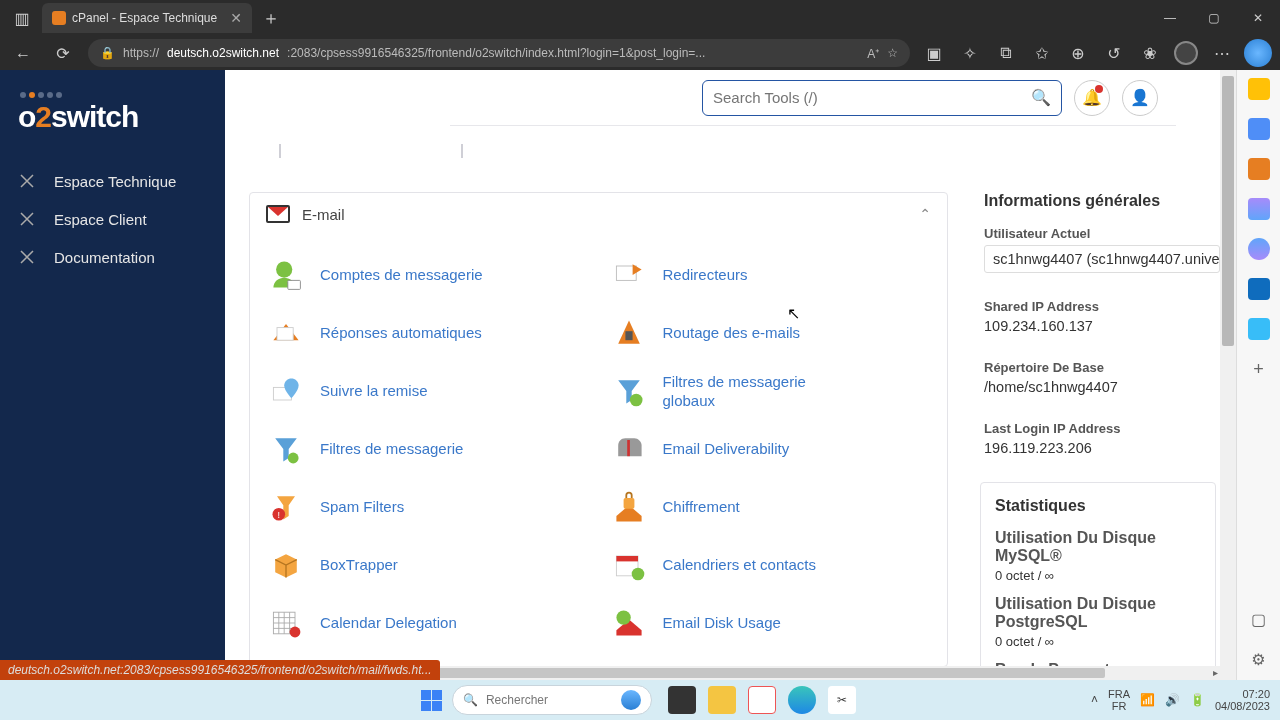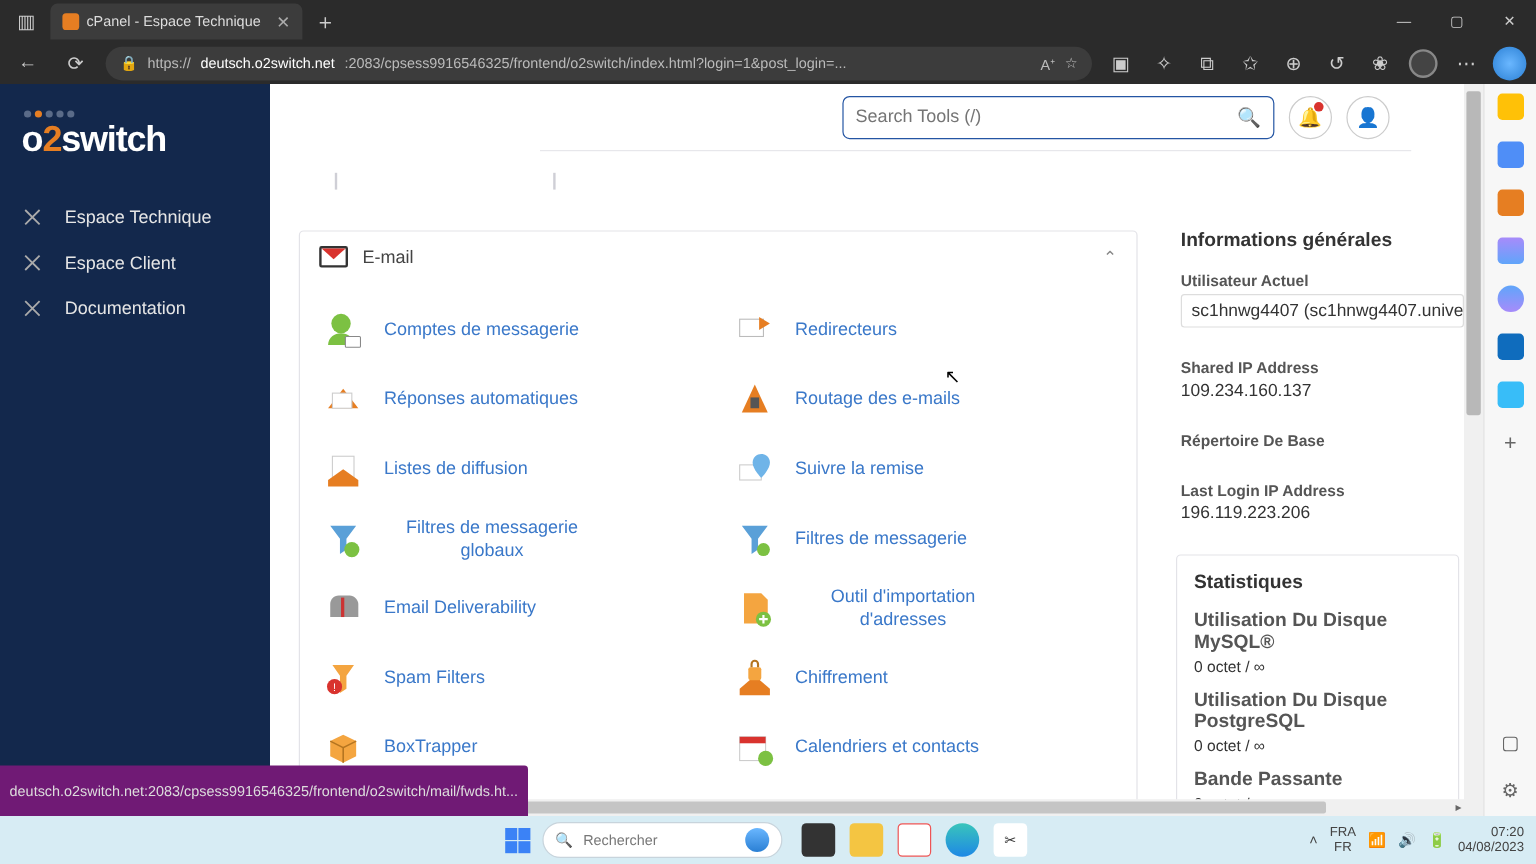--- a/index.html
+++ b/index.html
@@ -58,35 +58,35 @@
 .panel { border:1px solid #e3e3e8; border-radius:4px; background:#fff; }
 .panel-header { display:flex; align-items:center; gap:12px; padding:12px 16px; border-bottom:1px solid transparent; }
 .panel-header .chev { margin-left:auto; color:#888; font-size:14px;}
 .mail-ico { width:24px; height:18px; border:2px solid #333; border-radius:2px; position:relative; background:#fff;}
 .mail-ico::after{ content:""; position:absolute; left:0; right:0; top:0; height:0; border-left:10px solid transparent; border-right:10px solid transparent; border-top:9px solid #d9332e; }
 .panel-title { font-size:15px; color:#444; }
 
 .grid { display:grid; grid-template-columns: 1fr 1fr; column-gap:20px; padding: 10px 16px 14px; }
 .cell { display:flex; align-items:center; gap:14px; padding:9px 0; }
 .cell .ico { width:40px; height:40px; display:flex; align-items:center; justify-content:center; }
-.cell a { color:#3a78c9; font-size:15px; text-decoration:none; max-width:180px; line-height:1.3;text-align:center;}
+.cell a { color:#3a78c9; font-size:15px; text-decoration:none; max-width:180px; line-height:1.3;}
 
 
 .info-col { width:252px; padding:18px 0 0 12px; margin-right:16px;}
 .info-title { font-size:16px; font-weight:600; color:#333; margin-bottom:16px; padding-left:4px;}
 .info-block { margin-bottom:26px; padding-left:4px;}
 .info-label { font-size:13px; font-weight:600; color:#555; margin-bottom:4px;}
 .info-value { font-size:14.5px; color:#333; white-space:nowrap; overflow:hidden;}
 .stats-panel { border:1px solid #e3e3e8; border-radius:4px; padding:14px 14px 8px; margin-top:10px; margin-right:4px;}
 .stats-title { font-size:16px; font-weight:600; color:#333; margin-bottom:14px;}
 .stat-label { font-size:16px; font-weight:600; color:#555; margin-bottom:3px;}
 .stat-value { font-size:13px; color:#333; margin-bottom:12px;}
 
 
-.status-link { position:absolute; left:0; bottom:40px; background:#701a75; color:#ddd; font-size:12px; padding:14px 8px; border-radius:0 3px 0 0; z-index:20;}
+.status-link { position:absolute; left:0; bottom:40px; background:#c2410c; color:#ddd; font-size:12px; padding:3px 8px; border-radius:0 3px 0 0; z-index:20;font-style:italic;}
 .hscroll { position:absolute; bottom:40px; left:225px; right:60px; height:14px; background:#f0f0f0;}
 .hscroll-thumb{ position:absolute; left:0; top:2px; height:10px; width:880px; background:#c5c5c5; border-radius:2px;}
 .hscroll-arrow{ position:absolute; right:2px; top:1px; font-size:10px; color:#666;}
 
 .taskbar { position:absolute; bottom:0; left:0; right:0; height:40px; background:#d7ecf4; display:flex; align-items:center; padding:0 10px; gap:6px; font-size:12px; color:#333;}
 .taskbar .start { width:30px; height:30px; display:flex; align-items:center; justify-content:center;}
 .win-logo { display:grid; grid-template-columns:10px 10px; grid-template-rows:10px 10px; gap:1px;}
 .win-logo span { background:#3b82f6; }
 .tb-search { display:flex; align-items:center; gap:8px; background:#fff; border:1px solid #c8d4dc; border-radius:18px; height:30px; width:200px; padding:0 10px; color:#777;}
 .tb-icons { display:flex; gap:12px; margin-left:10px;}
@@ -243,29 +243,20 @@
                   <path d="M8 32L20 6l12 26z" fill="#e67e22"></path>
                   <rect x="16" y="18" width="8" height="10" fill="#555"></rect>
                 </svg>
               </span>
             <a>Routage des e-mails</a>
           </div>
 
           <div class="cell">
             <span class="ico">
                 <svg viewBox="0 0 40 40">
-                  <rect x="10" y="8" width="20" height="24" fill="#fff" stroke="#ccc"></rect>
-                  <path d="M6 30l14-10 14 10v6H6z" fill="#e67e22"></path>
-                </svg>
-              </span>
-            <a>Listes de diffusion</a>
-          </div>
-          <div class="cell">
-            <span class="ico">
-                <svg viewBox="0 0 40 40">
                   <rect x="6" y="16" width="20" height="14" fill="#fff" stroke="#ccc"></rect>
                   <path d="M26 6c4 0 8 3 8 8 0 6-8 14-8 14s-8-8-8-14c0-5 4-8 8-8z" fill="#6fb4e8"></path>
                 </svg>
               </span>
             <a>Suivre la remise</a>
           </div>
 
           <div class="cell">
             <span class="ico">
                 <svg viewBox="0 0 40 40">
@@ -286,30 +277,20 @@
           </div>
 
           <div class="cell">
             <span class="ico">
                 <svg viewBox="0 0 40 40">
                   <path d="M8 16c0-4 3-8 8-8h10c4 0 8 4 8 8v12H8z" fill="#999"></path>
                   <rect x="18" y="10" width="3" height="18" fill="#c33"></rect>
                 </svg>
               </span>
             <a>Email Deliverability</a>
-          </div>
-          <div class="cell">
-            <span class="ico">
-                <svg viewBox="0 0 40 40">
-                  <path d="M10 6h16l6 6v22H10z" fill="#f4a540"></path>
-                  <circle cx="28" cy="30" r="7" fill="#7cc142"></circle>
-                  <path d="M28 26v8M24 30h8" stroke="#fff" stroke-width="2"></path>
-                </svg>
-              </span>
-            <a>Outil d'importation d'adresses</a>
           </div>
 
           <div class="cell">
             <span class="ico">
                 <svg viewBox="0 0 40 40">
                   <path d="M10 8h20l-7 10v12l-6 4V18z" fill="#f4a540"></path>
                   <circle cx="12" cy="28" r="7" fill="#d9332e"></circle>
                   <text x="12" y="32" font-size="10" fill="#fff" text-anchor="middle">!</text>
                 </svg>
               </span>
@@ -376,20 +357,21 @@
       <div class="info-block">
         <div class="info-label">Utilisateur Actuel</div>
         <div class="info-value" style="border:1px solid #ddd; padding:5px 8px; border-radius:3px;">sc1hnwg4407 (sc1hnwg4407.univers</div>
       </div>
       <div class="info-block">
         <div class="info-label">Shared IP Address</div>
         <div class="info-value">109.234.160.137</div>
       </div>
       <div class="info-block">
         <div class="info-label">Répertoire De Base</div>
+        <div class="info-value">/home/sc1hnwg4407</div>
       </div>
       <div class="info-block">
         <div class="info-label">Last Login IP Address</div>
         <div class="info-value">196.119.223.206</div>
       </div>
       <div class="stats-panel">
         <div class="stats-title">Statistiques</div>
         <div class="stat-label">Utilisation Du Disque MySQL®</div>
         <div class="stat-value">0 octet / ∞</div>
         <div class="stat-label">Utilisation Du Disque PostgreSQL</div>

